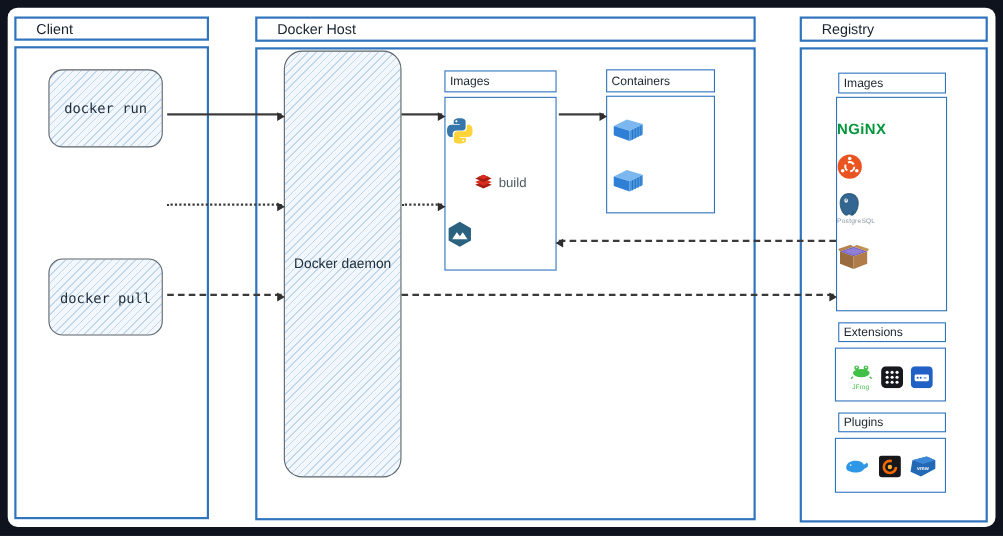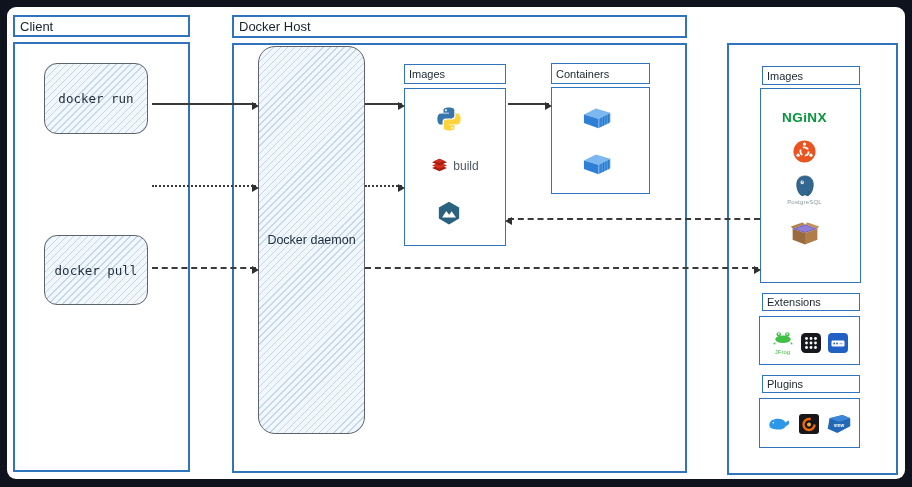--- a/index.html
+++ b/index.html
@@ -4,21 +4,21 @@
 <style>
   html,body { margin:0; padding:0; background:#0e131e; }
   .page { position:relative; width:912px; height:487px; background:#0e131e; overflow:hidden;
           font-family:"Liberation Sans", sans-serif; }
   .canvas { position:absolute; left:7px; top:7px; width:898px; height:472px;
             background:#ffffff; border-radius:9px; }
 
   .abs { position:absolute; box-sizing:border-box; }
   .frame { border:2px solid #2f74bd; background:#fff; }
   .thin  { border-width:2px; }
-  .titlebox { display:flex; align-items:center; padding-left:5px; font-size:13px; color:#17222c; }
+  .titlebox { display:flex; align-items:center; padding-left:18px; font-size:13px; color:#17222c; }
   .inner-title { font-size:11px; border-width:1.5px; padding-left:4px; color:#1b262f; }
 
   .sketch { border:1.5px solid #5d646b; box-sizing:border-box; background-color:#f1f7fd;
             background-image:repeating-linear-gradient(135deg, rgba(118,164,206,.38) 0px,
               rgba(118,164,206,.38) 1px, transparent 1px, transparent 5px); }
   .cmd { border-radius:13px; display:flex; align-items:center; justify-content:center;
          font-family:"DejaVu Sans Mono", monospace; font-size:12.5px; color:#1f2d38; }
   .daemon { border-radius:17px; display:flex; align-items:center; justify-content:center;
             text-align:center; font-size:12.5px; line-height:1.3; color:#20303c; }
 
@@ -26,21 +26,21 @@
   .arrow.solid  { border-top:2px solid #3a3a3a; }
   .arrow.dotted { border-top:2px dotted #3a3a3a; }
   .arrow.dashed { border-top:2px dashed #3a3a3a; }
   .arrow.head-r::after { content:""; position:absolute; right:-3px; top:-3px;
       border:4px solid transparent; border-right:0; border-left:7px solid #2f2f2f; }
   .arrow.head-l::before { content:""; position:absolute; left:-3px; top:-3px;
       border:4px solid transparent; border-left:0; border-right:7px solid #2f2f2f; }
 
   .icon-row { position:absolute; left:0; right:0; display:flex; align-items:center;
               justify-content:center; gap:7px; }
-  .center-x { position:absolute; left:0; right:12px; display:flex; justify-content:center; }
+  .center-x { position:absolute; left:0; right:12px; display:flex; }
   .nginx-text { font-weight:bold; font-size:13.5px; letter-spacing:.4px; color:#009639; }
   .redis-text { font-size:12px; color:#4e5a63; margin-left:5px; }
   .tiny-label { font-size:6px; color:#8b97a1; letter-spacing:.2px; }
   .jfrog-label { font-size:6px; color:#41bf47; text-align:center; line-height:1; }
 </style>
 </head>
 <body>
 
 <div class="page">
   <div class="canvas">
@@ -119,20 +119,23 @@
           <g stroke="#2b6fba" stroke-width="1">
             <line x1="27" y1="14" x2="27" y2="24.6"></line>
               <line x1="30" y1="12.6" x2="30" y2="23.2"></line>
             <line x1="33" y1="11.2" x2="33" y2="21.8"></line>
               <line x1="36" y1="9.8" x2="36" y2="20.4"></line>
           </g>
         </svg>
       </div>
     </div>
 
+    <div class="abs frame titlebox" style="left:720px; top:8px; width:171px; height:23px;">
+      <span>Registry</span>
+    </div>
     <div class="abs frame" style="left:720px; top:36px; width:171px; height:432px;"></div>
 
     <div class="abs frame titlebox inner-title" style="left:755px; top:59px; width:98px; height:19px;">
       <span>Images</span>
     </div>
     <div class="abs frame" style="left:753px; top:81px; width:101px; height:195px; border-width:1.5px;">
       <div class="center-x" style="top:21px;">
         <span class="nginx-text">NGiNX</span>
       </div>
       <div class="center-x" style="top:51px;">

